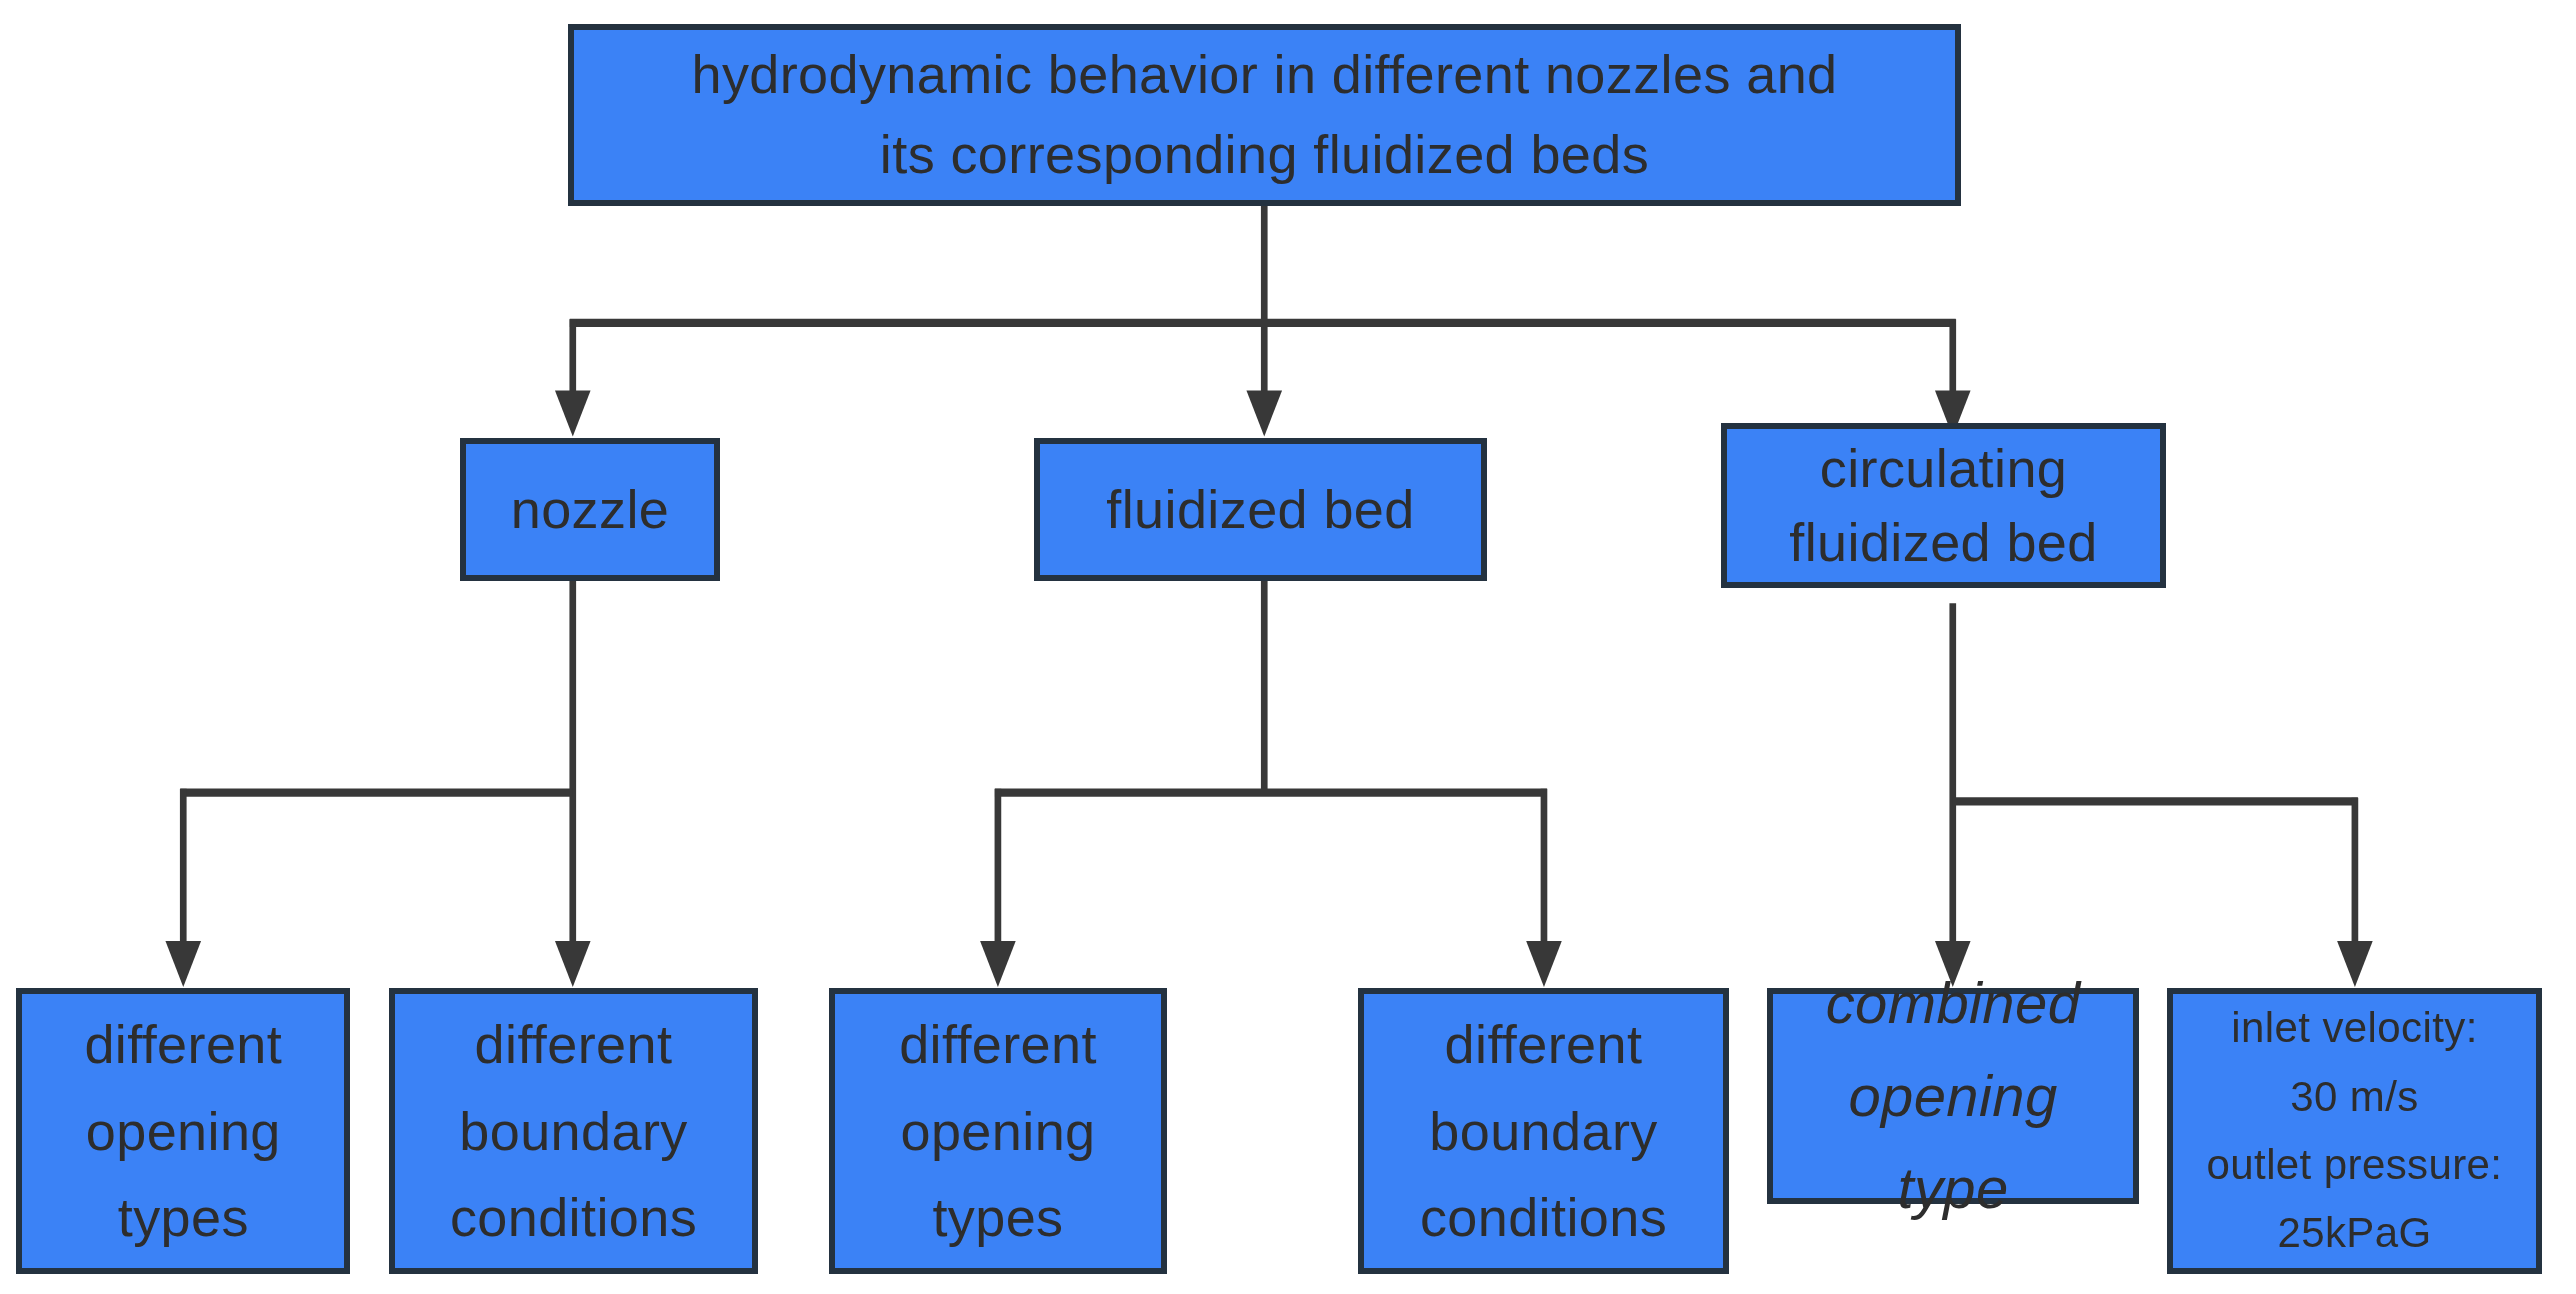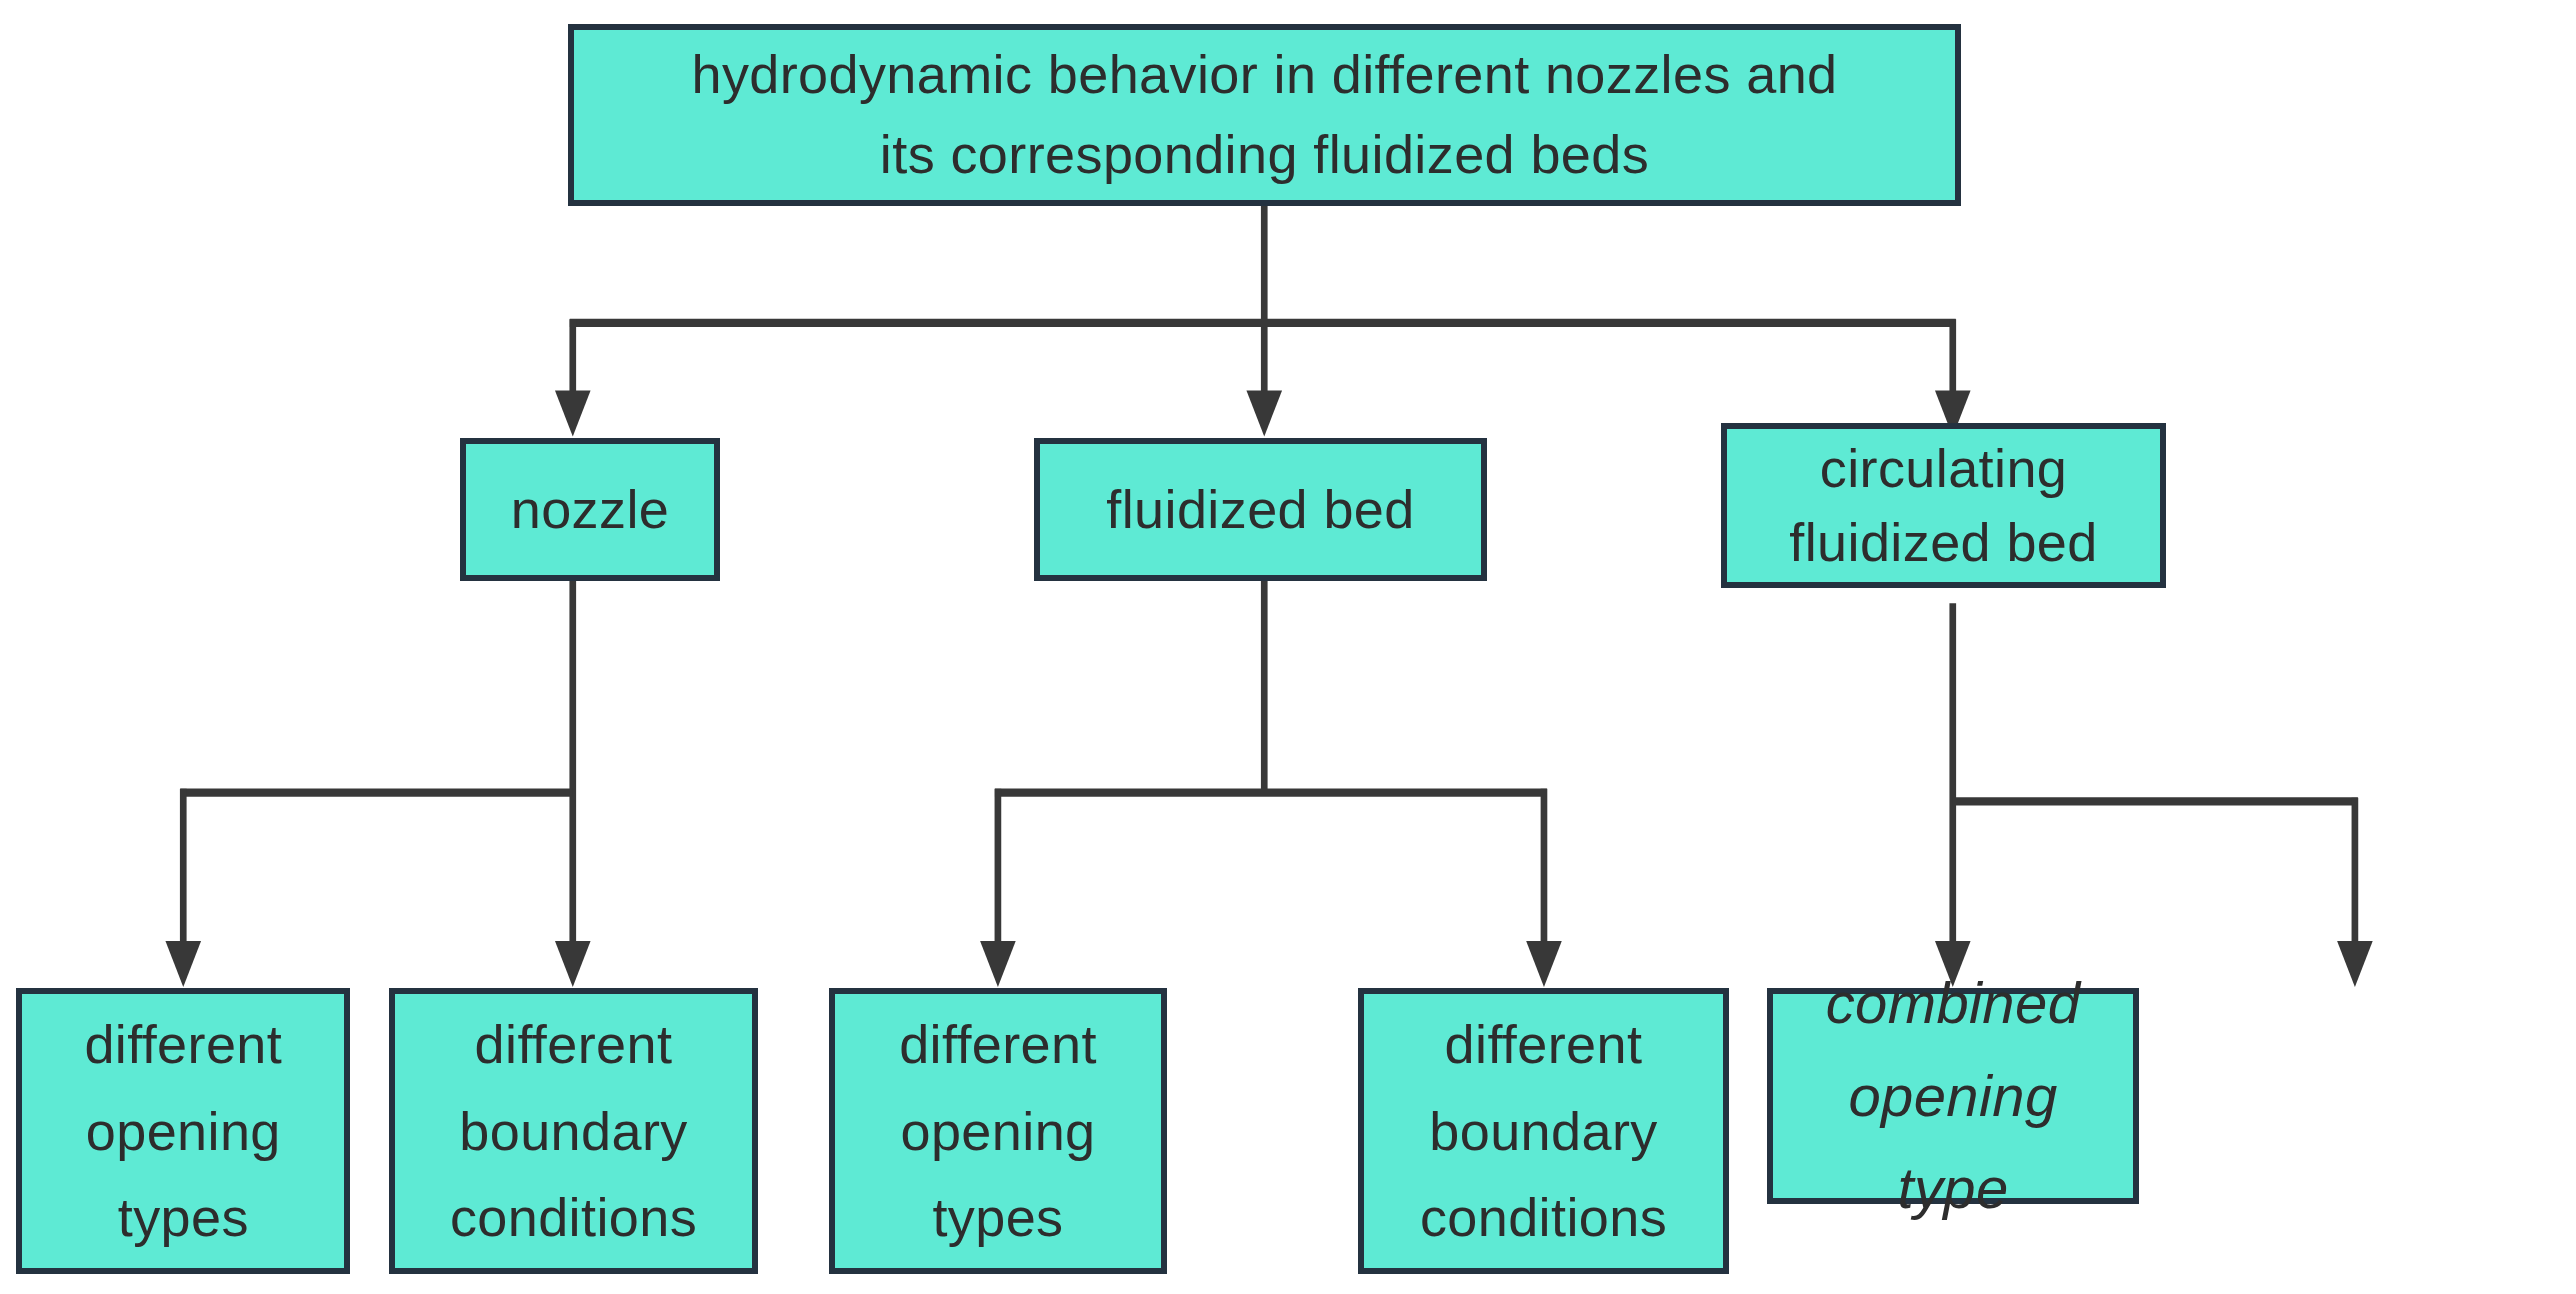--- a/index.html
+++ b/index.html
@@ -19,21 +19,21 @@
     position: absolute;
     left: 0;
     top: 0;
     width: 100%;
     height: 100%;
   }
   .node {
     position: absolute;
     box-sizing: border-box;
     border: 6.7px solid var(--box-border, #243240);
-    background: #5eead4;
+    background: #3b82f6;
     color: var(--text-color, #2d2d2d);
     display: flex;
     align-items: center;
     justify-content: center;
     text-align: center;
     white-space: pre-line;
     letter-spacing: 0.4px;
   }
   .edge-line {
     stroke: var(--line-color, #383838);
@@ -102,15 +102,19 @@
 types</div>
 
   <div class="node" style="left:1358px; top:988px; width:371px; height:286px; font-size:54px; line-height:1.6;">different
 boundary
 conditions</div>
 
   <div class="node" style="left:1767px; top:988px; width:372px; height:216px; font-size:58px; line-height:1.6;font-style:italic;">combined
 opening
 type</div>
 
+  <div class="node" style="left:2167px; top:988px; width:375px; height:286px; font-size:42px; line-height:1.63;">inlet velocity:
+30 m/s
+outlet pressure:
+25kPaG</div>
 
 </div>
 
 
 </body></html>

